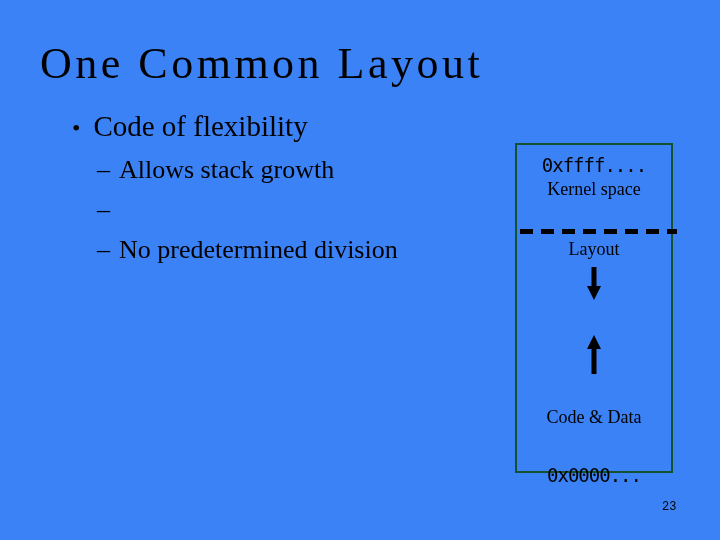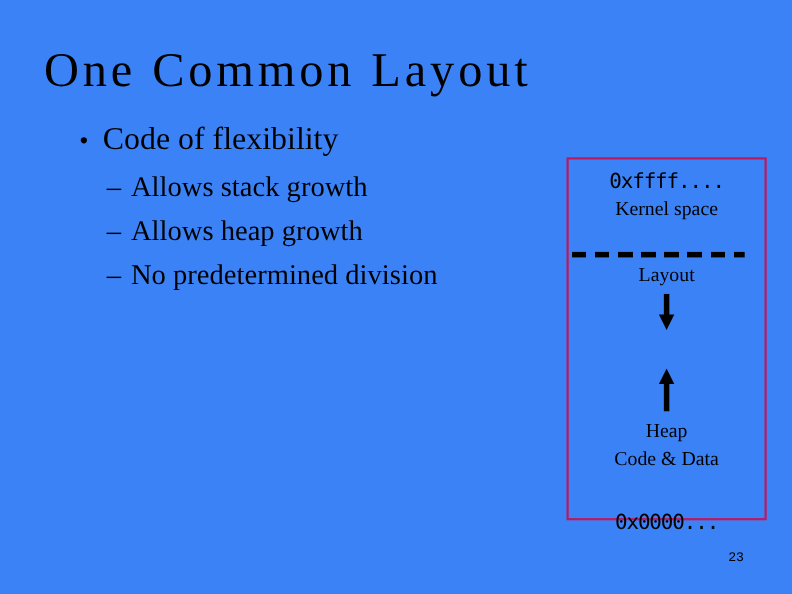--- a/index.html
+++ b/index.html
@@ -55,24 +55,24 @@
     font-size: 26px;
     line-height: 40px;
     white-space: nowrap;
   }
 
   
   .membox {
     position: absolute;
     left: 515px;
     top: 143px;
-    width: 182px;
+    width: 158px;
     height: 330px;
     box-sizing: border-box;
-    border: 2px solid #be185d;
+    border: 2px solid #14532d;
   }
   .membox .row {
     position: absolute;
     left: 0;
     width: 100%;
     text-align: center;
     white-space: nowrap;
   }
   .addr {
     font-family: "DejaVu Sans Mono", monospace;
@@ -128,21 +128,20 @@
     <span>Code of flexibility</span>
   </div>
 
   <div class="sub-bullets">
     <div class="bullet-l2">
       <span class="dash">–</span>
       <span>Allows stack growth</span>
     </div>
     <div class="bullet-l2">
       <span class="dash">–</span>
-      <span>Allows heap growth</span>
     </div>
     <div class="bullet-l2">
       <span class="dash">–</span>
       <span>No predetermined division</span>
     </div>
   </div>
 
   <div class="membox">
     <div class="row addr addr-top">0xffff....</div>
     <div class="row label kernel">Kernel space</div>
@@ -154,20 +153,19 @@
     <svg class="arrow arrow-down" width="16" height="33" viewBox="0 0 16 33">
       <line x1="8" y1="0" x2="8" y2="21" stroke="#000" stroke-width="5"></line>
       <polygon points="1,19 15,19 8,33" fill="#000"></polygon>
     </svg>
 
     <svg class="arrow arrow-up" width="16" height="39" viewBox="0 0 16 39">
       <polygon points="8,0 15,14 1,14" fill="#000"></polygon>
       <line x1="8" y1="12" x2="8" y2="39" stroke="#000" stroke-width="5"></line>
     </svg>
 
-    <div class="row label heap">Heap</div>
     <div class="row label codedata">Code &amp; Data</div>
     <div class="row addr addr-bottom">0x0000...</div>
   </div>
 
   <div class="pagenum">23</div>
 
 </div>
 
 </body></html>

